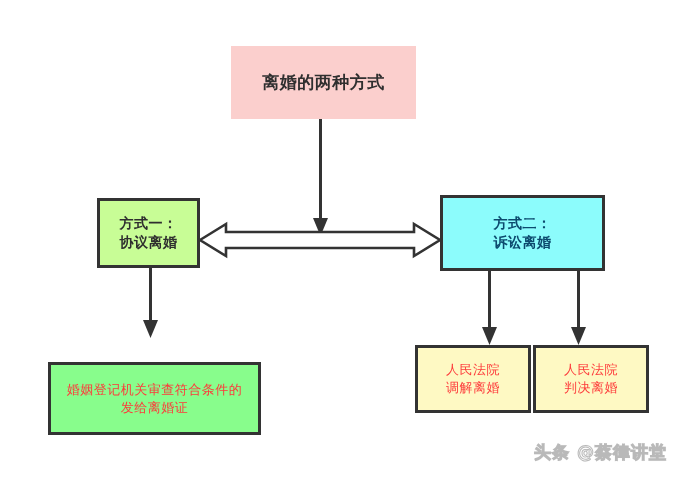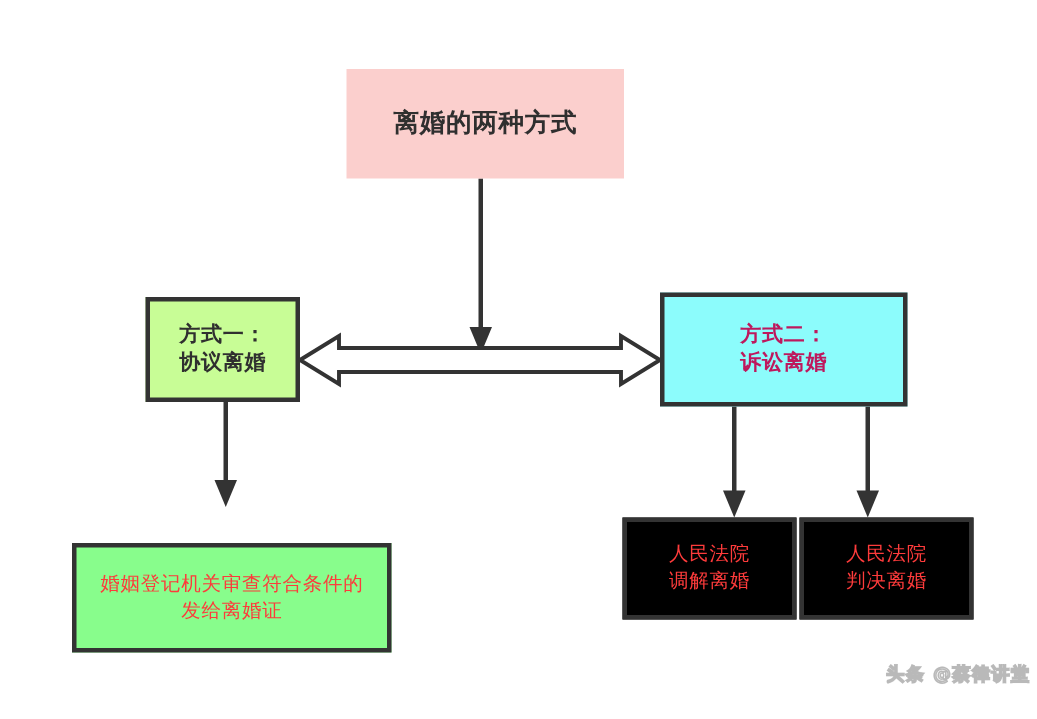--- a/index.html
+++ b/index.html
@@ -58,21 +58,21 @@
   }
 
   
   .node.method-two {
     left: 440px;
     top: 195px;
     width: 165px;
     height: 76px;
     background: #8cfcfc;
     border: 3px solid #333333;
-    color: #be185d;
+    color: #0c4a6e;
     font-size: 14px;
     font-weight: bold;
   }
 
   
   .node.registry-outcome {
     left: 48px;
     top: 338px;
     width: 213px;
     height: 73px;
@@ -82,21 +82,21 @@
     font-size: 13px;
     font-weight: normal;
     margin-top: 24px;
   }
 
   
   .node.court-outcome {
     top: 345px;
     width: 116px;
     height: 68px;
-    background: #000000;
+    background: #fef9c3;
     border: 3px solid #333333;
     color: #fd3b3b;
     font-size: 13px;
     font-weight: normal;
   }
   .node.court-mediation { left: 415px; }
   .node.court-judgment  { left: 533px; }
 
   
   #connectors {
@@ -104,23 +104,23 @@
     left: 0;
     top: 0;
     width: 691px;
     height: 479px;
     pointer-events: none;
   }
 
   
   #watermark {
     position: absolute;
-    right: 4px;
+    right: 24px;
     top: 441px;
-    font-size: 12px;
+    font-size: 17px;
     font-weight: bold;
     color: #ffffff;
     -webkit-text-stroke: 1px #b9b9b9;
     text-shadow: 0 0 1px #cfcfcf;
     letter-spacing: 1px;
     white-space: nowrap;
   }
 </style>
 </head>
 <body>

